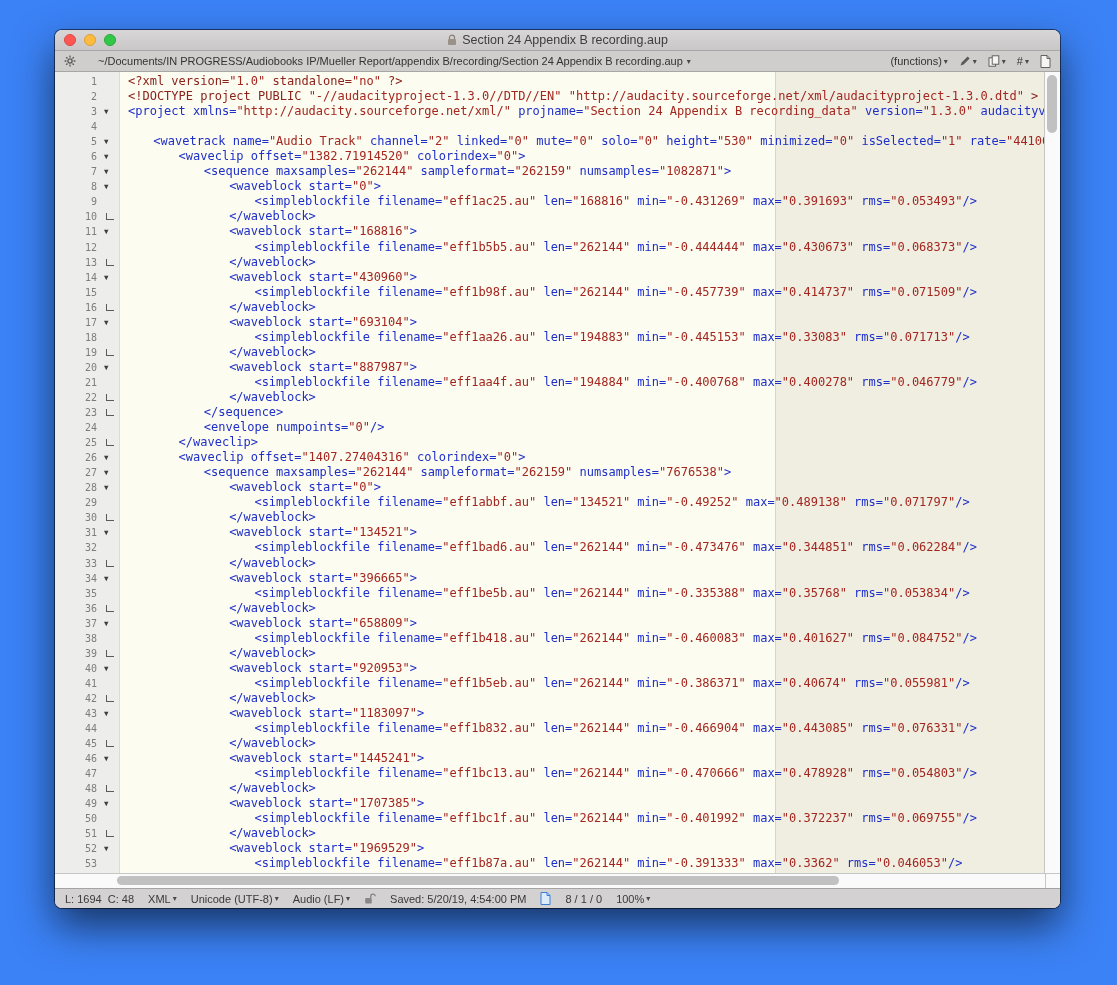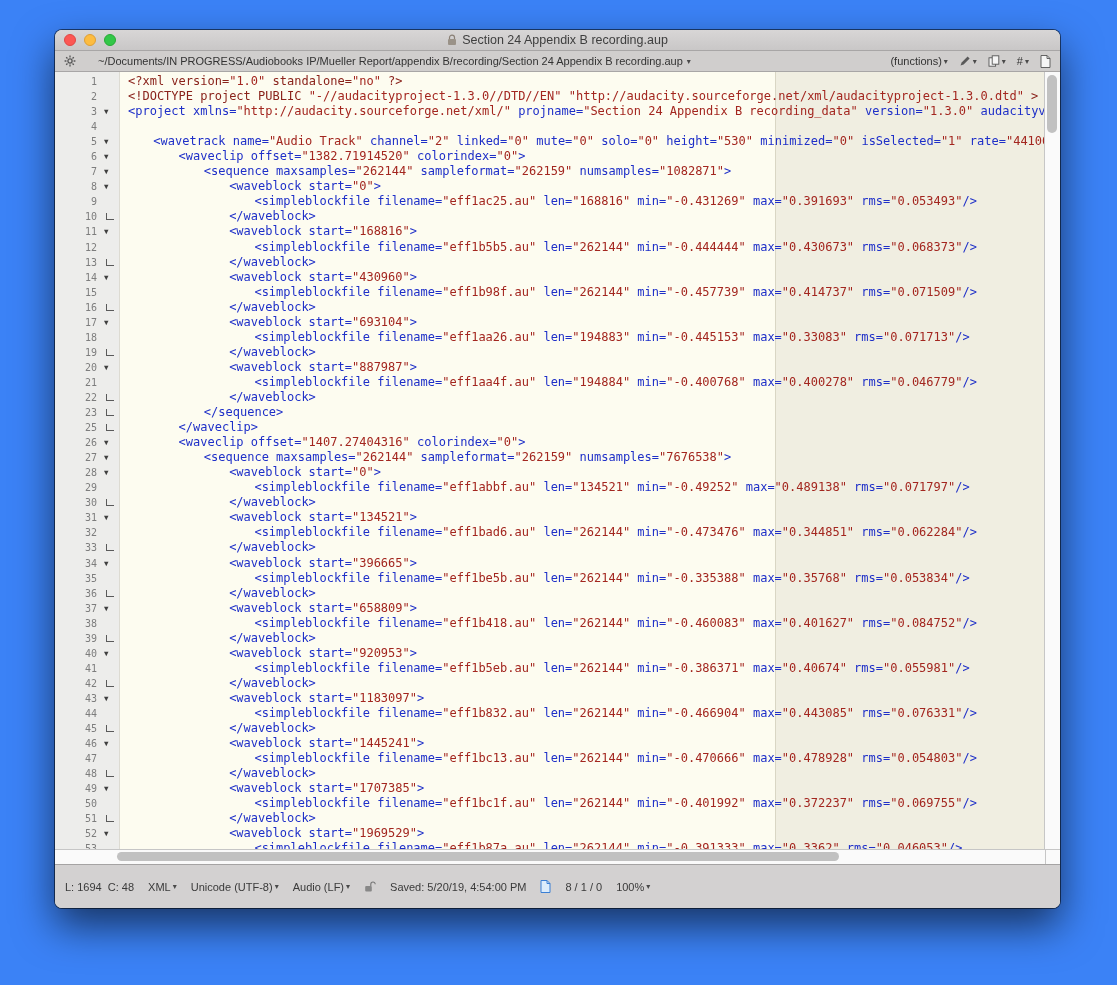--- a/index.html
+++ b/index.html
@@ -41,21 +41,21 @@
   .tok-tag{color:var(--tag,#1e2fc8);}
   .tok-str{color:var(--str,#a3261f);}
   .tok-pi{color:var(--pi,#8a231b);}
   .vscroll{position:absolute;right:0;top:0;bottom:0;width:15px;background:#fafafa;border-left:1px solid #c6c6c6;z-index:3;}
   .vthumb{position:absolute;left:2px;top:3px;width:10px;height:58px;background:#c1c1c1;border-radius:5px;}
   
   .hscroll{height:14px;flex:none;background:#fafafa;border-top:1px solid #c6c6c6;position:relative;}
   .hscroll::after{content:'';position:absolute;right:14px;top:0;bottom:0;width:1px;background:#c6c6c6;}
   .hthumb{position:absolute;left:62px;top:2px;width:722px;height:9px;background:#c1c1c1;border-radius:4.5px;}
   .statusbar{height:19px;flex:none;background:var(--statusbar-bg,#d3d1d1);border-top:1px solid #a5a3a3;
-             display:flex;align-items:center;padding:12px 10px;gap:14px;font-size:11px;color:#3a3a3a;white-space:pre;}
+             display:flex;align-items:center;padding:0 10px;gap:14px;font-size:11px;color:#3a3a3a;white-space:pre;}
 </style>
 </head>
 <body>
 
 <div class="screen">
   <div class="window">
 
     <div class="titlebar">
       <div class="traffic">
         <span class="tl tl-red"></span>
@@ -141,20 +141,21 @@
           <div class="row"><span class="lnum">14</span><span class="fold"><span class="tri">▼</span></span><span class="ltext" style="padding-left: calc(14ch + 6px);"><span class="tok-tag">&lt;waveblock start=</span><span class="tok-str">"430960"</span><span class="tok-tag">&gt;</span></span></div>
           <div class="row"><span class="lnum">15</span><span class="fold"></span><span class="ltext" style="padding-left: calc(17.5ch + 6px);"><span class="tok-tag">&lt;simpleblockfile filename=</span><span class="tok-str">"eff1b98f.au"</span><span class="tok-tag"> len=</span><span class="tok-str">"262144"</span><span class="tok-tag"> min=</span><span class="tok-str">"-0.457739"</span><span class="tok-tag"> max=</span><span class="tok-str">"0.414737"</span><span class="tok-tag"> rms=</span><span class="tok-str">"0.071509"</span><span class="tok-tag">/&gt;</span></span></div>
           <div class="row"><span class="lnum">16</span><span class="fold"><span class="endmark"></span></span><span class="ltext" style="padding-left: calc(14ch + 6px);"><span class="tok-tag">&lt;/waveblock&gt;</span></span></div>
           <div class="row"><span class="lnum">17</span><span class="fold"><span class="tri">▼</span></span><span class="ltext" style="padding-left: calc(14ch + 6px);"><span class="tok-tag">&lt;waveblock start=</span><span class="tok-str">"693104"</span><span class="tok-tag">&gt;</span></span></div>
           <div class="row"><span class="lnum">18</span><span class="fold"></span><span class="ltext" style="padding-left: calc(17.5ch + 6px);"><span class="tok-tag">&lt;simpleblockfile filename=</span><span class="tok-str">"eff1aa26.au"</span><span class="tok-tag"> len=</span><span class="tok-str">"194883"</span><span class="tok-tag"> min=</span><span class="tok-str">"-0.445153"</span><span class="tok-tag"> max=</span><span class="tok-str">"0.33083"</span><span class="tok-tag"> rms=</span><span class="tok-str">"0.071713"</span><span class="tok-tag">/&gt;</span></span></div>
           <div class="row"><span class="lnum">19</span><span class="fold"><span class="endmark"></span></span><span class="ltext" style="padding-left: calc(14ch + 6px);"><span class="tok-tag">&lt;/waveblock&gt;</span></span></div>
           <div class="row"><span class="lnum">20</span><span class="fold"><span class="tri">▼</span></span><span class="ltext" style="padding-left: calc(14ch + 6px);"><span class="tok-tag">&lt;waveblock start=</span><span class="tok-str">"887987"</span><span class="tok-tag">&gt;</span></span></div>
           <div class="row"><span class="lnum">21</span><span class="fold"></span><span class="ltext" style="padding-left: calc(17.5ch + 6px);"><span class="tok-tag">&lt;simpleblockfile filename=</span><span class="tok-str">"eff1aa4f.au"</span><span class="tok-tag"> len=</span><span class="tok-str">"194884"</span><span class="tok-tag"> min=</span><span class="tok-str">"-0.400768"</span><span class="tok-tag"> max=</span><span class="tok-str">"0.400278"</span><span class="tok-tag"> rms=</span><span class="tok-str">"0.046779"</span><span class="tok-tag">/&gt;</span></span></div>
           <div class="row"><span class="lnum">22</span><span class="fold"><span class="endmark"></span></span><span class="ltext" style="padding-left: calc(14ch + 6px);"><span class="tok-tag">&lt;/waveblock&gt;</span></span></div>
           <div class="row"><span class="lnum">23</span><span class="fold"><span class="endmark"></span></span><span class="ltext" style="padding-left: calc(10.5ch + 6px);"><span class="tok-tag">&lt;/sequence&gt;</span></span></div>
+          <div class="row"><span class="lnum">24</span><span class="fold"></span><span class="ltext" style="padding-left: calc(10.5ch + 6px);"><span class="tok-tag">&lt;envelope numpoints=</span><span class="tok-str">"0"</span><span class="tok-tag">/&gt;</span></span></div>
           <div class="row"><span class="lnum">25</span><span class="fold"><span class="endmark"></span></span><span class="ltext" style="padding-left: calc(7ch + 6px);"><span class="tok-tag">&lt;/waveclip&gt;</span></span></div>
           <div class="row"><span class="lnum">26</span><span class="fold"><span class="tri">▼</span></span><span class="ltext" style="padding-left: calc(7ch + 6px);"><span class="tok-tag">&lt;waveclip offset=</span><span class="tok-str">"1407.27404316"</span><span class="tok-tag"> colorindex=</span><span class="tok-str">"0"</span><span class="tok-tag">&gt;</span></span></div>
           <div class="row"><span class="lnum">27</span><span class="fold"><span class="tri">▼</span></span><span class="ltext" style="padding-left: calc(10.5ch + 6px);"><span class="tok-tag">&lt;sequence maxsamples=</span><span class="tok-str">"262144"</span><span class="tok-tag"> sampleformat=</span><span class="tok-str">"262159"</span><span class="tok-tag"> numsamples=</span><span class="tok-str">"7676538"</span><span class="tok-tag">&gt;</span></span></div>
           <div class="row"><span class="lnum">28</span><span class="fold"><span class="tri">▼</span></span><span class="ltext" style="padding-left: calc(14ch + 6px);"><span class="tok-tag">&lt;waveblock start=</span><span class="tok-str">"0"</span><span class="tok-tag">&gt;</span></span></div>
           <div class="row"><span class="lnum">29</span><span class="fold"></span><span class="ltext" style="padding-left: calc(17.5ch + 6px);"><span class="tok-tag">&lt;simpleblockfile filename=</span><span class="tok-str">"eff1abbf.au"</span><span class="tok-tag"> len=</span><span class="tok-str">"134521"</span><span class="tok-tag"> min=</span><span class="tok-str">"-0.49252"</span><span class="tok-tag"> max=</span><span class="tok-str">"0.489138"</span><span class="tok-tag"> rms=</span><span class="tok-str">"0.071797"</span><span class="tok-tag">/&gt;</span></span></div>
           <div class="row"><span class="lnum">30</span><span class="fold"><span class="endmark"></span></span><span class="ltext" style="padding-left: calc(14ch + 6px);"><span class="tok-tag">&lt;/waveblock&gt;</span></span></div>
           <div class="row"><span class="lnum">31</span><span class="fold"><span class="tri">▼</span></span><span class="ltext" style="padding-left: calc(14ch + 6px);"><span class="tok-tag">&lt;waveblock start=</span><span class="tok-str">"134521"</span><span class="tok-tag">&gt;</span></span></div>
           <div class="row"><span class="lnum">32</span><span class="fold"></span><span class="ltext" style="padding-left: calc(17.5ch + 6px);"><span class="tok-tag">&lt;simpleblockfile filename=</span><span class="tok-str">"eff1bad6.au"</span><span class="tok-tag"> len=</span><span class="tok-str">"262144"</span><span class="tok-tag"> min=</span><span class="tok-str">"-0.473476"</span><span class="tok-tag"> max=</span><span class="tok-str">"0.344851"</span><span class="tok-tag"> rms=</span><span class="tok-str">"0.062284"</span><span class="tok-tag">/&gt;</span></span></div>
           <div class="row"><span class="lnum">33</span><span class="fold"><span class="endmark"></span></span><span class="ltext" style="padding-left: calc(14ch + 6px);"><span class="tok-tag">&lt;/waveblock&gt;</span></span></div>
           <div class="row"><span class="lnum">34</span><span class="fold"><span class="tri">▼</span></span><span class="ltext" style="padding-left: calc(14ch + 6px);"><span class="tok-tag">&lt;waveblock start=</span><span class="tok-str">"396665"</span><span class="tok-tag">&gt;</span></span></div>

